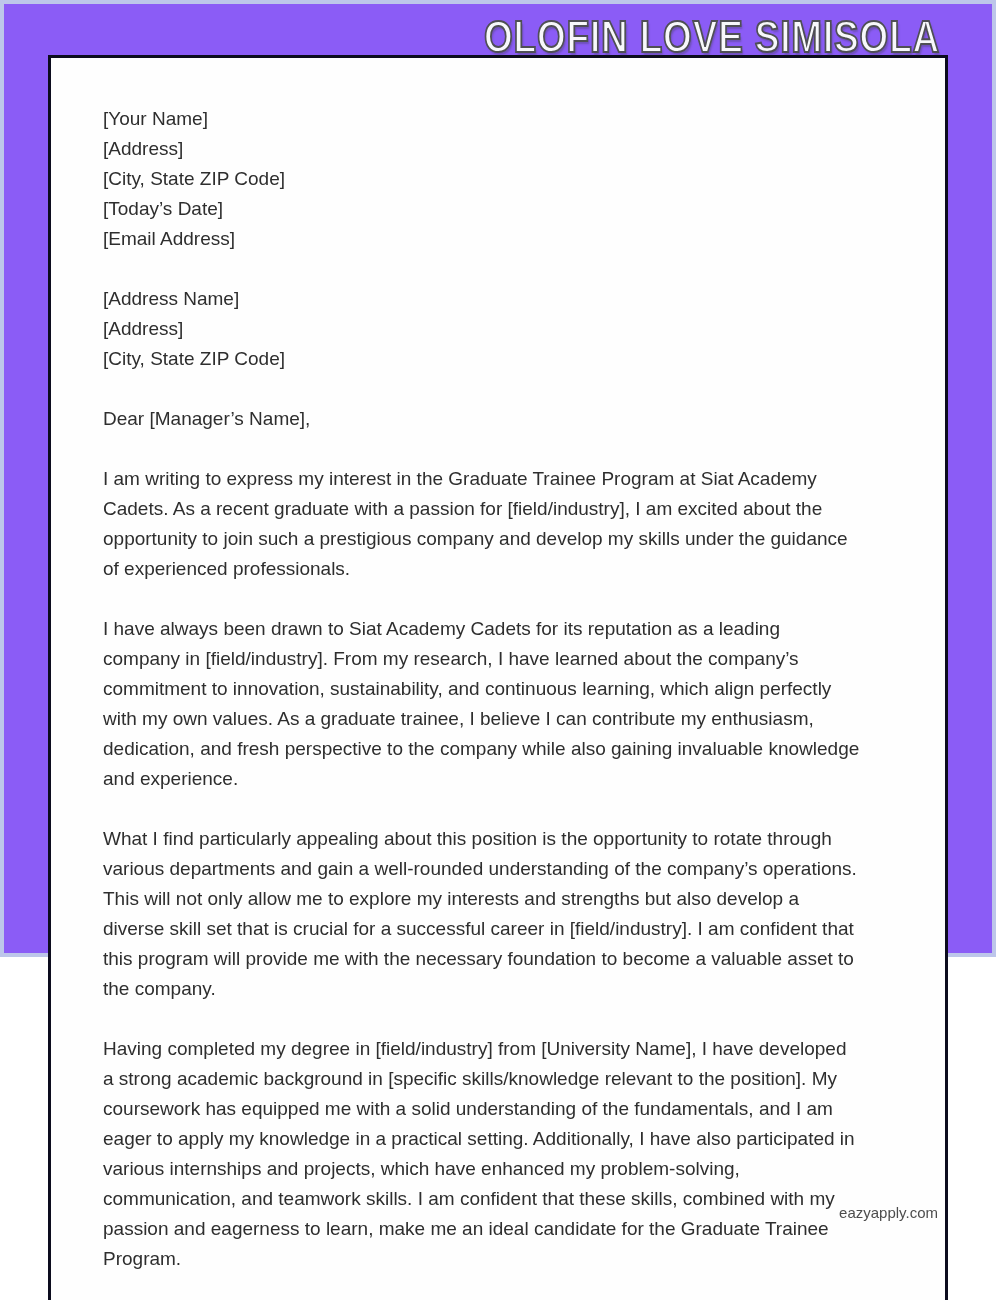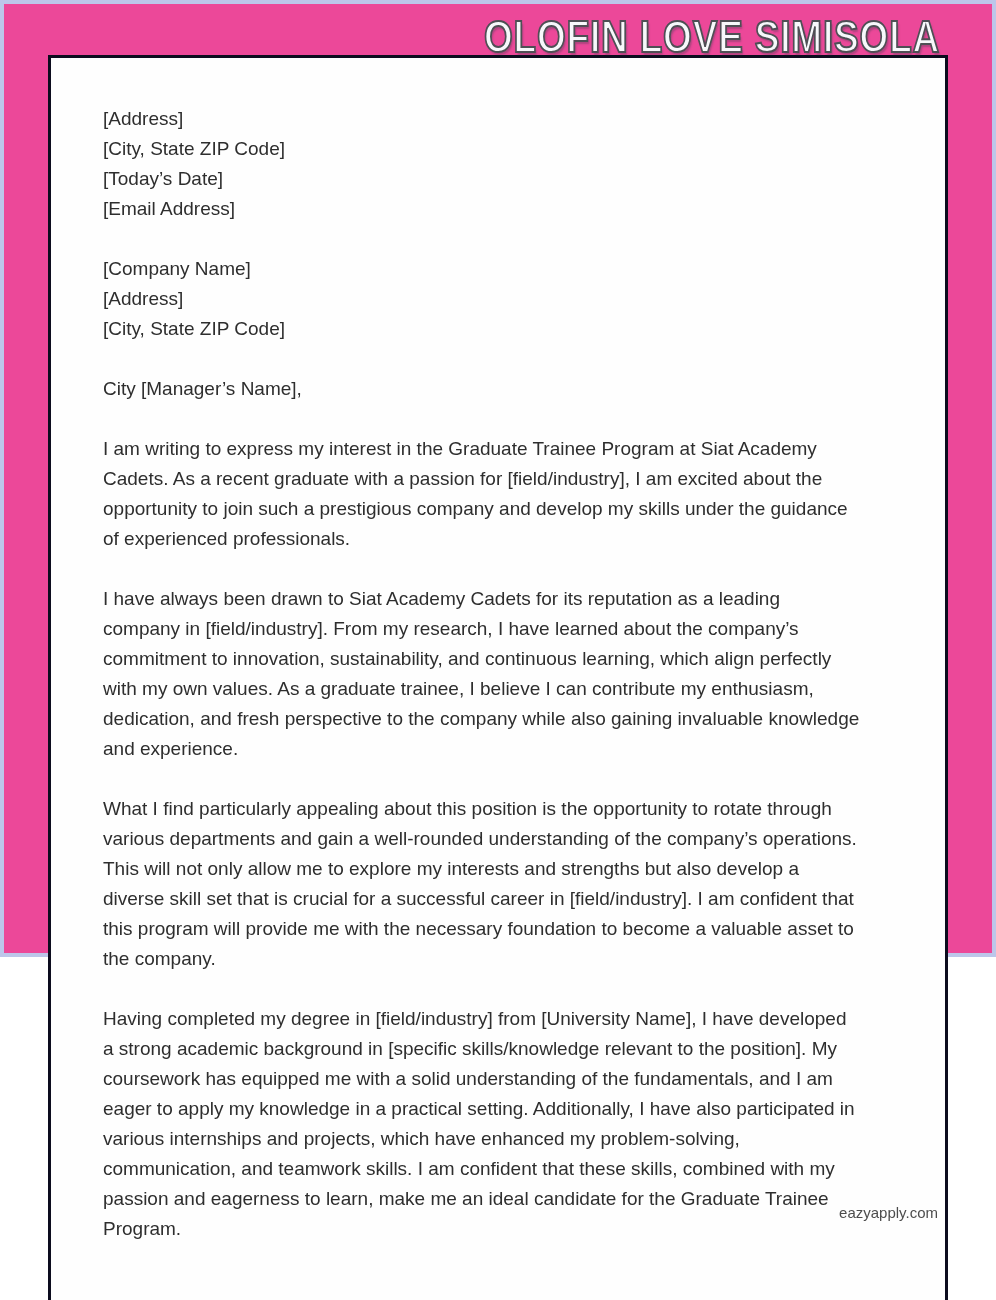--- a/index.html
+++ b/index.html
@@ -6,21 +6,21 @@
   html, body {
     width: 996px;
     height: 1300px;
     overflow: hidden;
     font-family: "Liberation Sans", sans-serif;
   }
   .canvas {
     position: relative;
     width: 996px;
     height: 957px;
-    background: #ec4899;
+    background: #8b5cf6;
     border: 4px solid #bdc6ea;
   }
   .header-title {
     position: absolute;
     top: 8px;
     right: 52px;
     font-size: 44px;
     font-weight: bold;
     letter-spacing: 1px;
     color: #f7f8fb;
@@ -65,34 +65,35 @@
 <body>
 
 <div class="canvas">
 
   <div class="header-title">OLOFIN LOVE SIMISOLA</div>
 
   <div class="page">
     <div class="letter">
 
       <div class="block">
+        <div class="line">[Your Name]</div>
         <div class="line">[Address]</div>
         <div class="line">[City, State ZIP Code]</div>
         <div class="line">[Today’s Date]</div>
         <div class="line">[Email Address]</div>
       </div>
 
       <div class="block">
-        <div class="line">[Company Name]</div>
+        <div class="line">[Address Name]</div>
         <div class="line">[Address]</div>
         <div class="line">[City, State ZIP Code]</div>
       </div>
 
       <div class="block">
-        <div class="line">City [Manager’s Name],</div>
+        <div class="line">Dear [Manager’s Name],</div>
       </div>
 
       <p class="para">I am writing to express my interest in the Graduate Trainee Program at Siat Academy Cadets. As a recent graduate with a passion for [field/industry], I am excited about the opportunity to join such a prestigious company and develop my skills under the guidance of experienced professionals.</p>
       <p class="para">I have always been drawn to Siat Academy Cadets for its reputation as a leading company in [field/industry]. From my research, I have learned about the company’s commitment to innovation, sustainability, and continuous learning, which align perfectly with my own values. As a graduate trainee, I believe I can contribute my enthusiasm, dedication, and fresh perspective to the company while also gaining invaluable knowledge and experience.</p>
       <p class="para">What I find particularly appealing about this position is the opportunity to rotate through various departments and gain a well-rounded understanding of the company’s operations. This will not only allow me to explore my interests and strengths but also develop a diverse skill set that is crucial for a successful career in [field/industry]. I am confident that this program will provide me with the necessary foundation to become a valuable asset to the company.</p>
       <p class="para">Having completed my degree in [field/industry] from [University Name], I have developed a strong academic background in [specific skills/knowledge relevant to the position]. My coursework has equipped me with a solid understanding of the fundamentals, and I am eager to apply my knowledge in a practical setting. Additionally, I have also participated in various internships and projects, which have enhanced my problem-solving, communication, and teamwork skills. I am confident that these skills, combined with my passion and eagerness to learn, make me an ideal candidate for the Graduate Trainee Program.</p>
 
     </div>
   </div>
 

